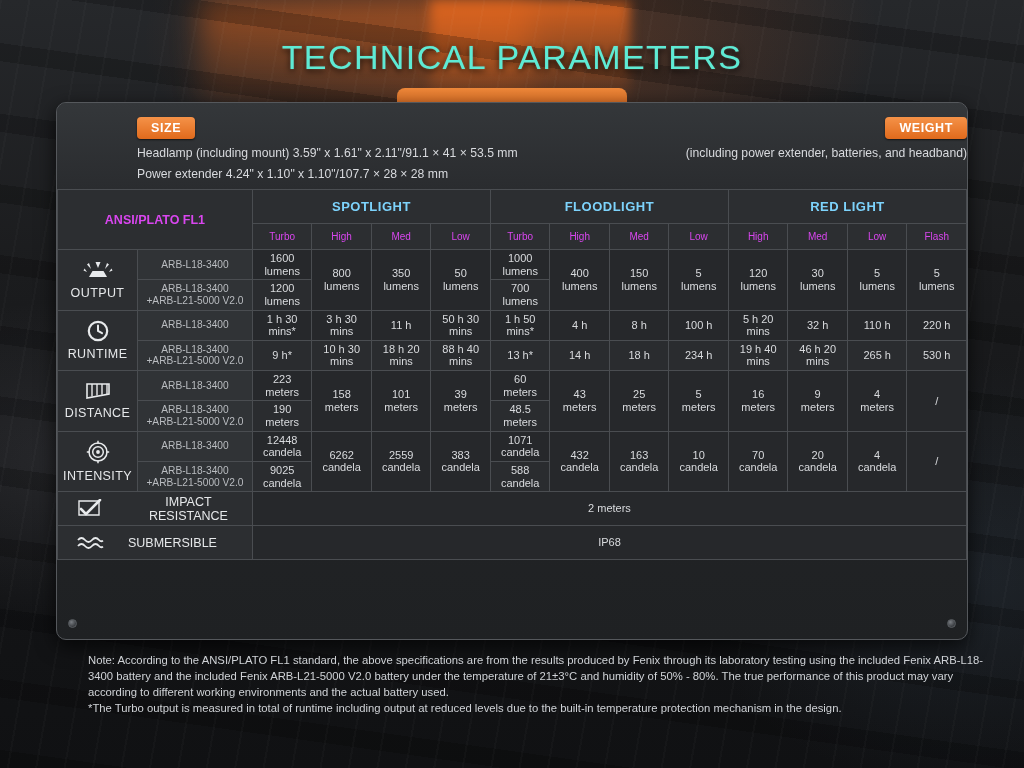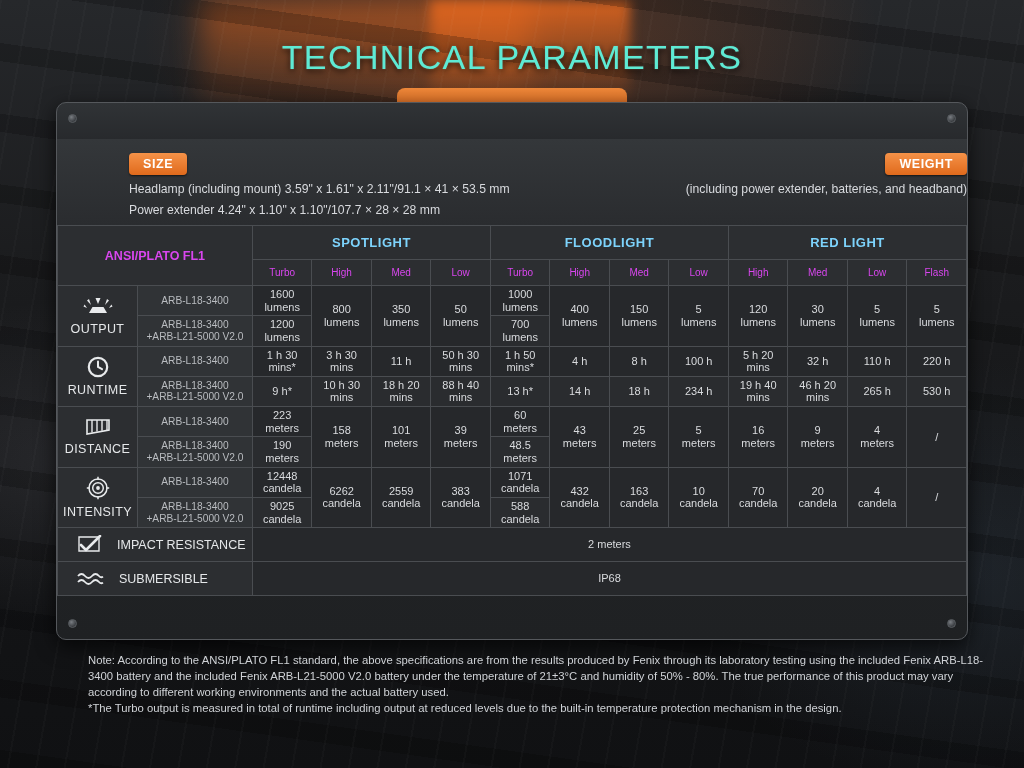--- a/index.html
+++ b/index.html
@@ -65,24 +65,23 @@
     position:absolute; width:9px; height:9px; border-radius:50%;
     background:radial-gradient(circle at 35% 30%, #7a7e83, #393c40 70%, #2a2c2f);
     border:1px solid #5a5e62;
   }
   .screw.tl{left:11px; top:11px;} .screw.tr{right:11px; top:11px;}
   .screw.bl{left:11px; bottom:11px;} .screw.br{right:11px; bottom:11px;}
 
   
   .hdr{
     position:relative; height:86px;
-    padding:14px 0 0 0;
+    padding:14px 0 0 8px;
     display:flex;
     background:linear-gradient(180deg,#34373a,#2a2c2f);
-    margin-top:36px;
   }
   .hdr-col{ padding-left:18px; }
   .hdr-col.left{ width:480px; padding-left:72px;}
   .hdr-col.right{ flex:1; padding-left:48px;text-align:right;}
   .chip{
     display:inline-block;
     background:linear-gradient(180deg,#f59248,#e06a1c);
     color:#fff; font-weight:bold; font-size:12.5px;
     letter-spacing:0.6px;
     padding:4px 14px; border-radius:4px;
@@ -127,21 +126,21 @@
   .val.alt{ background:#2a2c2f; }
   .unit{ display:block; }
   .rowlabel-wide{
     background:#2c2e31; color:#e6e8ea; font-size:12.5px;
     text-align:left; padding-left:14px;
   }
   .icon-wrap{
     display:flex; flex-direction:column; align-items:center; justify-content:flex-start;
     gap:5px;
   }
-  .icon-inline{ display:flex; align-items:center; gap:14px; padding-left:18px;}
+  .icon-inline{ display:flex; align-items:center; gap:23px; padding-left:18px;}
   svg{ display:block; }
 
   
   .note{
     position:absolute; left:88px; top:652px; width:900px;
     color:#cfd2d6; font-size:11.3px; line-height:1.42;
   }
 </style>
 </head>
 <body>

